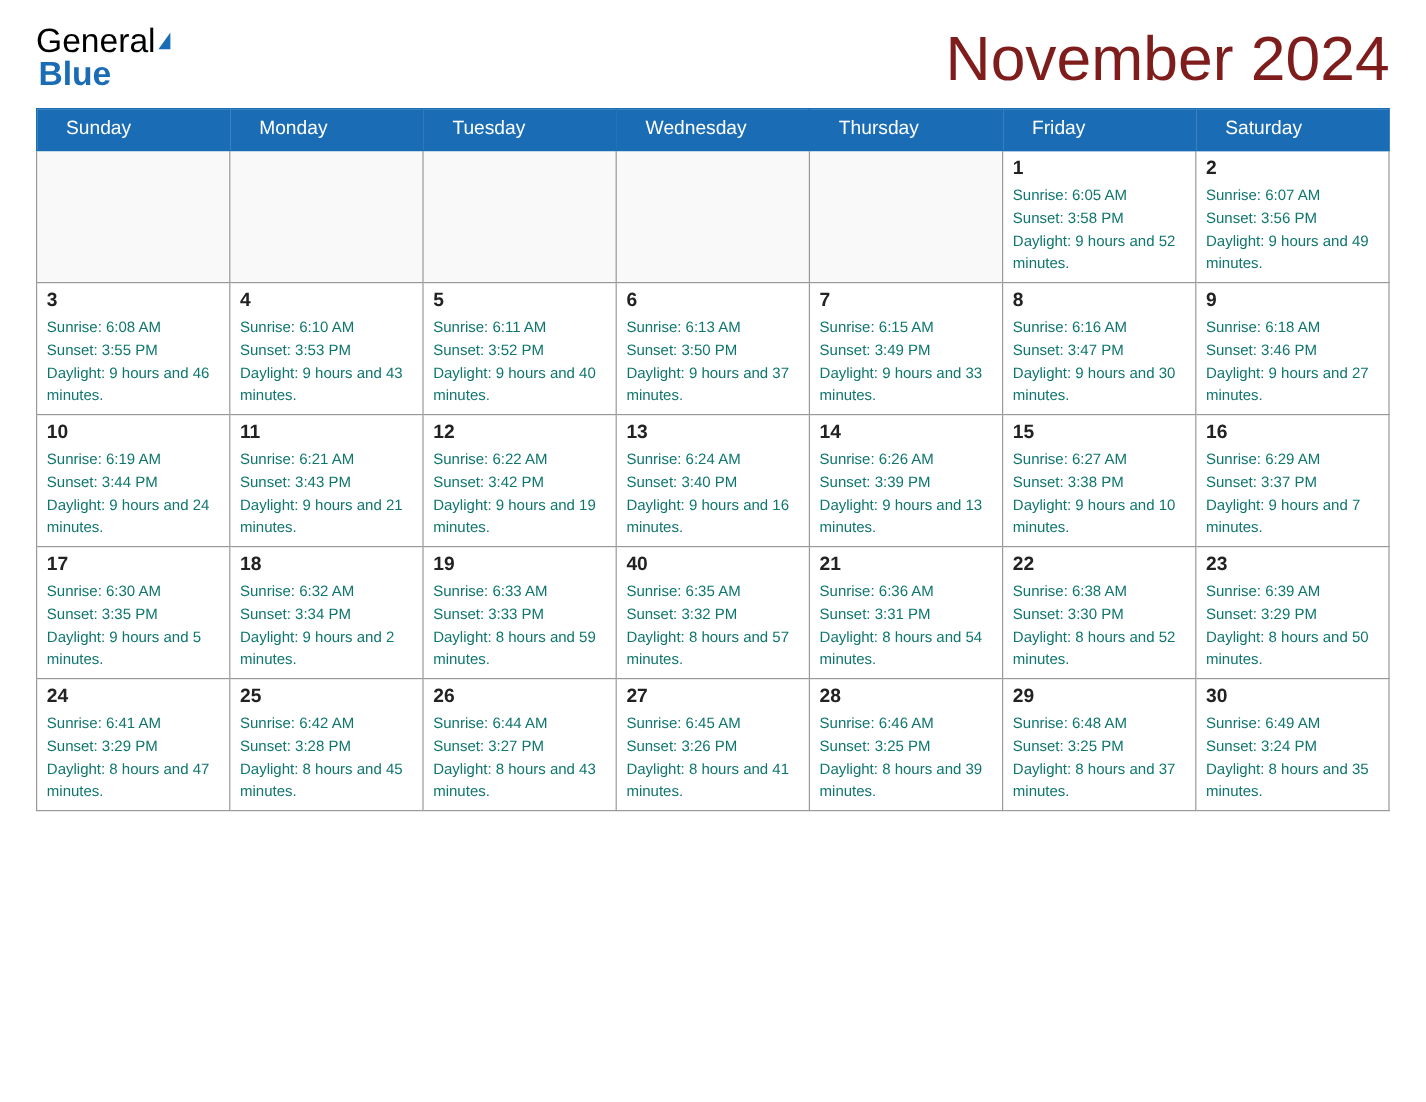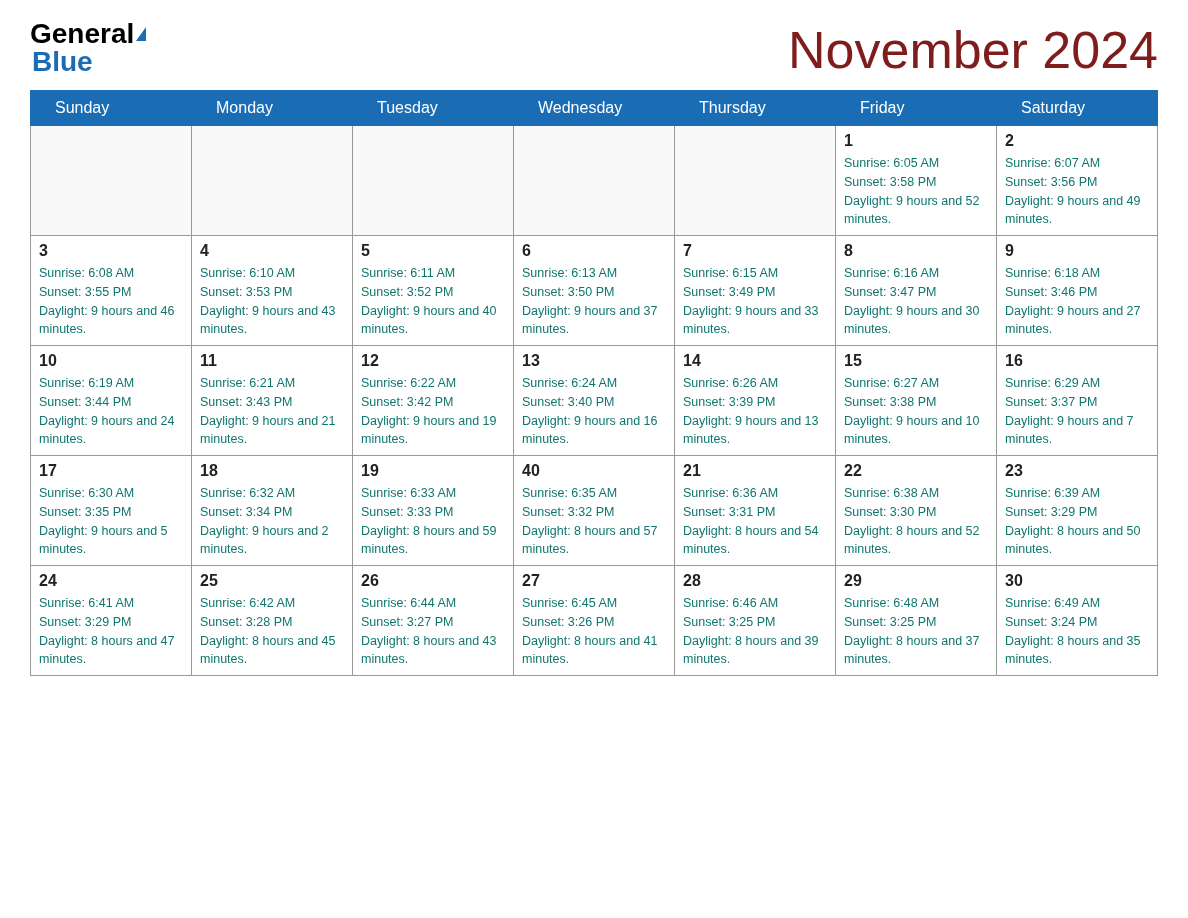--- a/index.html
+++ b/index.html
@@ -16,21 +16,21 @@
       align-items: flex-start;
       margin-bottom: 10px;
     }
     .logo {
       display: flex;
       flex-direction: column;
       align-items: flex-start;
     }
     .logo-general {
       font-size: 28px;
-      font-weight: bold;
+      font-weight: normal;
       color: #000;
       line-height: 1;
     }
     .logo-blue {
       font-size: 28px;
       font-weight: bold;
       color: #1a6db5;
       line-height: 1;
     }
     .logo-triangle {

